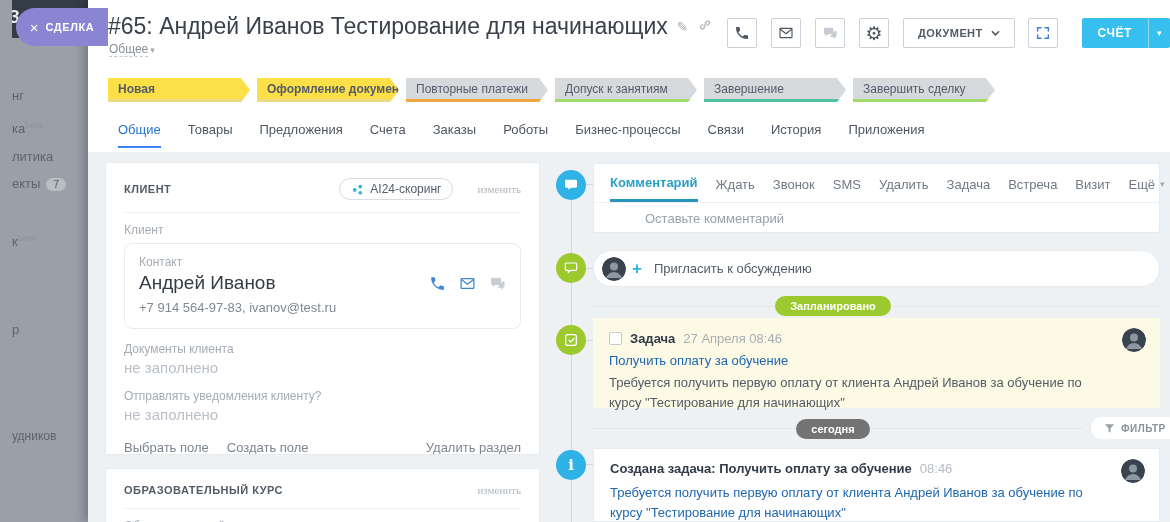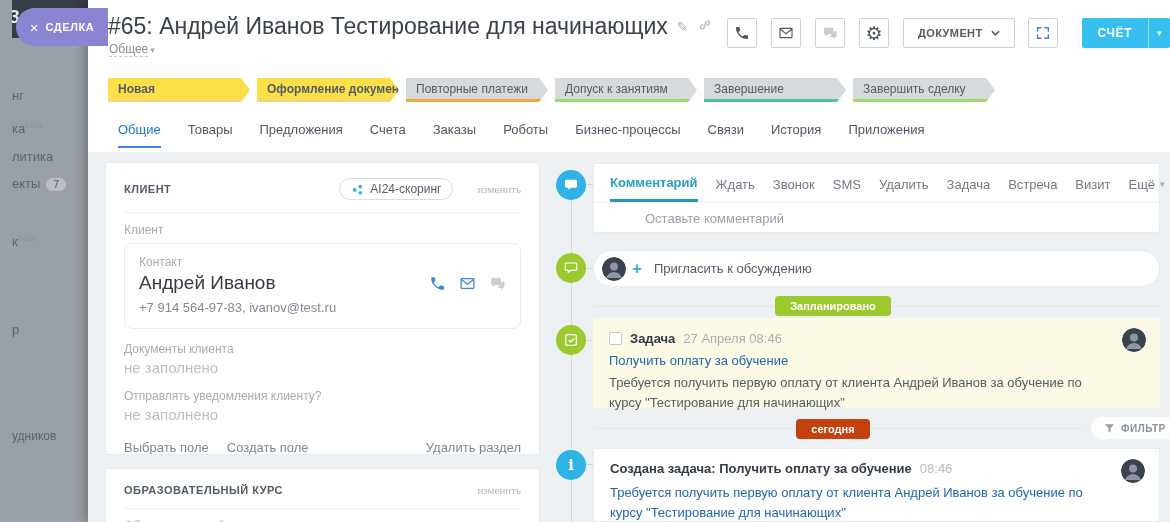--- a/index.html
+++ b/index.html
@@ -96,23 +96,23 @@
   .ctab-more { margin-left:auto; display:flex; gap:5px; align-items:center; cursor:pointer; }
   .compose-input { padding:8px 16px; font-size:13px; color:#98a0a9; cursor:text;margin-left:35px; }
 
   .invite-pill { position:absolute; left:505px; top:250px; width:567px; height:37px; background:#fff; border:1px solid #e7ebee; border-radius:19px; display:flex; align-items:center; padding-left:8px; gap:6px; cursor:pointer; }
   .avatar { width:24px; height:24px; border-radius:50%; overflow:hidden; flex:none; cursor:pointer; }
   .plus { color:#2fb2e5; font-size:17px; font-weight:bold; margin-right:6px; }
   .invite-label { font-size:13px; color:#535c69; }
 
   .tl-divider { position:absolute; height:1px; background:#e3e7ea; }
   .badge-row { position:absolute; left:505px; width:480px; text-align:center; z-index:2; }
-  .badge { display:inline-block; border-radius:4px; color:#fff; font-size:11px; font-weight:bold; padding:4px 15px; }
+  .badge { display:inline-block; border-radius:10px; color:#fff; font-size:11px; font-weight:bold; padding:4px 15px; }
   .badge-green { background:#9cc92e; }
-  .badge-blue { background:#c2410c; }
+  .badge-blue { background:#737373; }
 
   .task-card { left:505px; top:318px; width:567px; height:90px; background:#fcf9e4; border:none; padding:13px 16px; }
   .task-head { display:flex; align-items:center; gap:8px; }
   .checkbox { width:13px; height:13px; border:1px solid #c3c9cf; border-radius:2px; background:#fff; cursor:pointer; flex:none; }
   .task-type { font-size:13px; font-weight:bold; color:#333b48; }
   .task-time { font-size:13px; color:#a8aeb5; }
   .task-link { font-size:13px; color:#2067b0; margin-top:7px; cursor:pointer; }
   .task-desc { font-size:13px; color:#525c66; margin-top:5px; line-height:1.5; padding-right:55px; }
   .card-avatar { position:absolute; right:14px; top:10px; }
 

